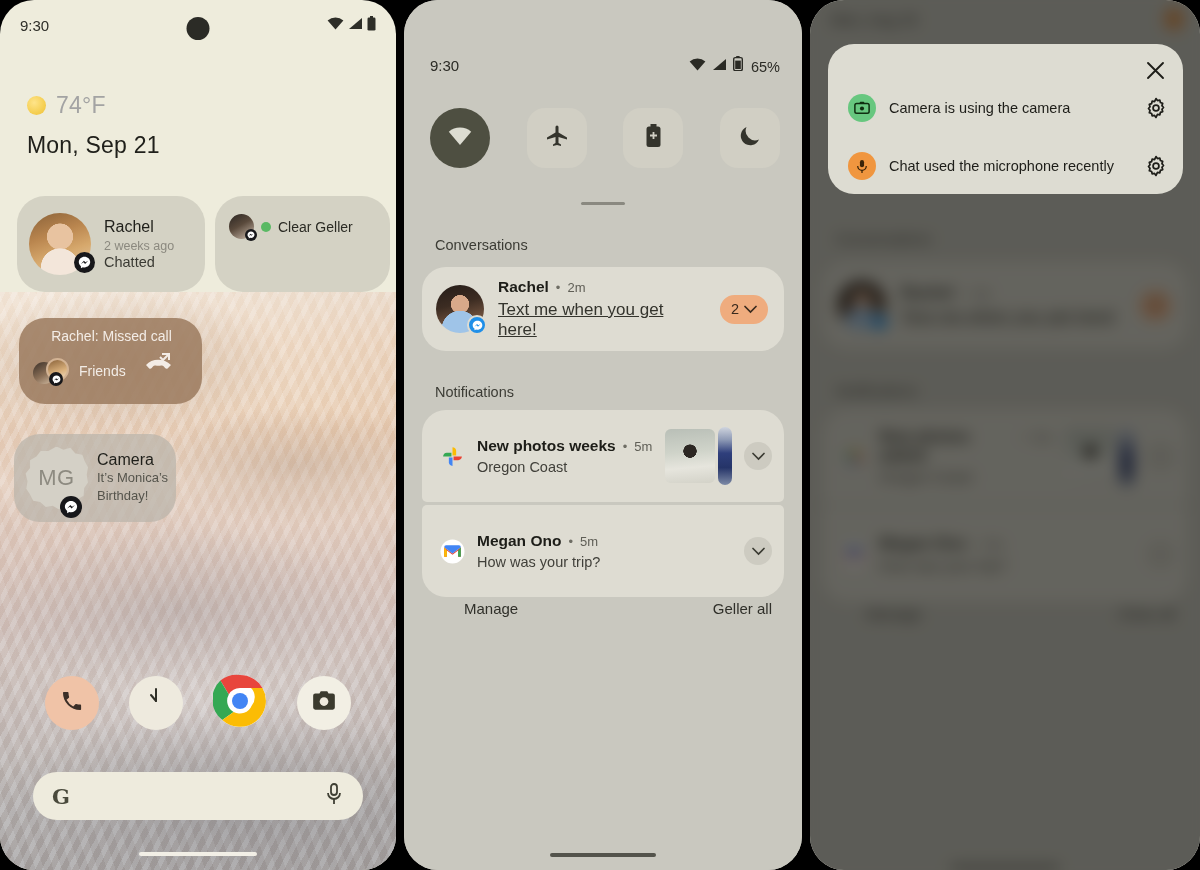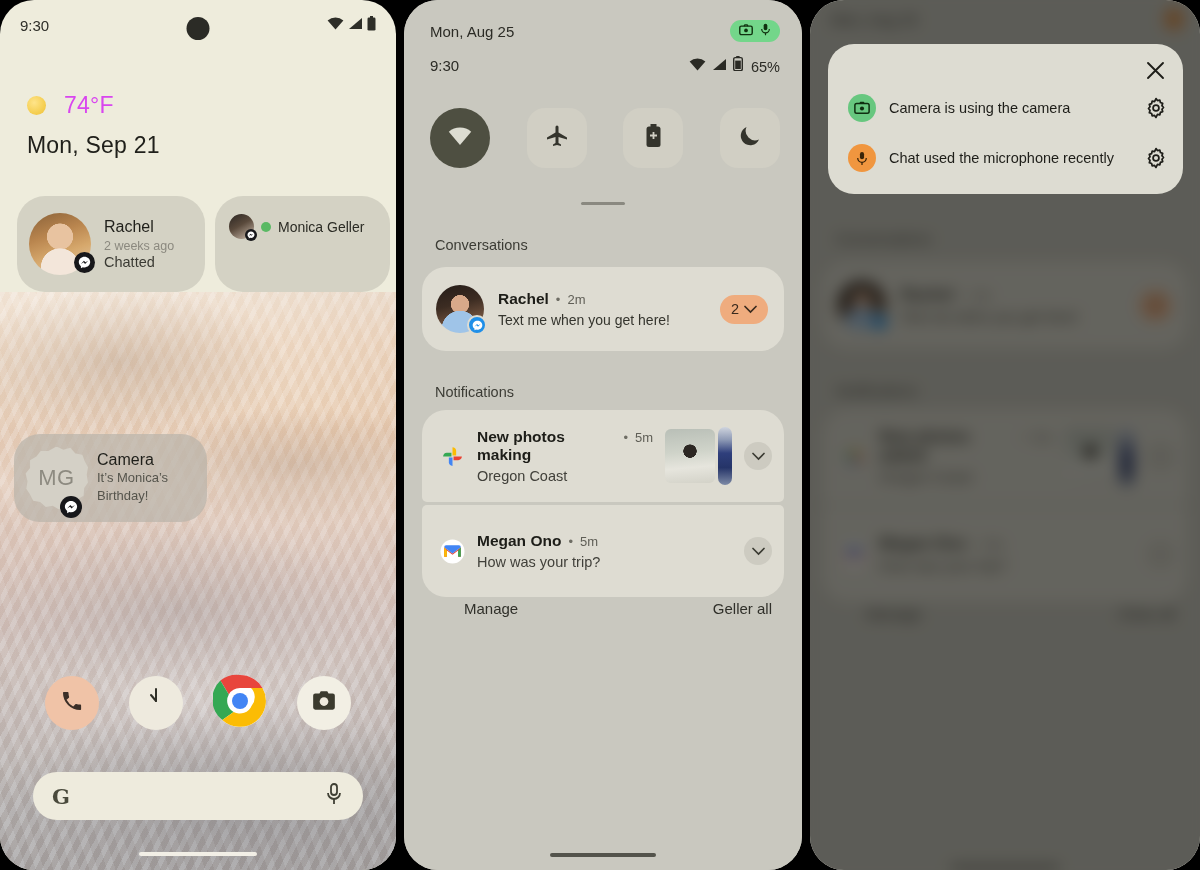--- a/index.html
+++ b/index.html
@@ -61,21 +61,21 @@
     position: absolute; left: 50%; top: 17px; transform: translateX(-50%);
     width: 23px; height: 23px; border-radius: 50%; background: #2b2b26; z-index: 7;
   }
 
   .weather-block { position: absolute; top: 92px; left: 27px; z-index: 5; }
   .weather-row { display: flex; align-items: center; gap: 10px; }
   .sun-glyph {
     width: 19px; height: 19px; border-radius: 50%;
     background: radial-gradient(circle at 38% 35%, #ffe48a 0%, #f5cf52 60%, #eec03a 100%);
   }
-  .temp { font-size: 23px; color: #d946ef; letter-spacing: .2px; margin-left: 8px; }
+  .temp { font-size: 23px; color: #a3a3a3; letter-spacing: .2px; }
   .datestr { font-size: 23px; color: #20201b; margin-top: 13px; letter-spacing: .2px; }
 
   
   .widget-row { position: absolute; top: 196px; left: 17px; right: 6px; display: flex; gap: 10px; z-index: 5; }
   .widget {
     background: #d4d2c4; border-radius: 28px; position: relative;
   }
   .w-rachel { width: 188px; height: 96px; display: flex; align-items: center; padding-left: 12px; gap: 13px; }
   .w-avatar {
     width: 62px; height: 62px; border-radius: 50%; position: relative; flex: none;
@@ -127,21 +127,21 @@
     background: linear-gradient(160deg,#8a6239,#d9b07c 60%,#f0dcc2);
   }
   .bm-g-badge {
     position:absolute; left: 16px; bottom: -2px; width: 14px; height: 14px; border-radius: 50%;
     background:#17171a; display:flex; align-items:center; justify-content:center;
   }
   .bm-label { font-size: 14px; color: #f2ece6; }
   .bm-callicon { position: absolute; right: 28px; top: 34px; }
 
   .bubble-bday {
-    left: 14px; top: 434px; width: 193px; height: 88px;
+    left: 14px; top: 434px; width: 162px; height: 88px;
     background: rgba(186,180,170,.72);
     display: flex; align-items: center; gap: 9px; padding-left: 11px;
   }
   .mg-av {
     width: 63px; height: 63px; flex: none; position: relative;
     display: flex; align-items: center; justify-content: center;
     color: #8d8a80; font-size: 22px; letter-spacing: .5px;
     background: #d4d0c6;
     clip-path: polygon(50% 0%,61% 5%,72% 2%,80% 11%,91% 13%,95% 24%,100% 33%,98% 45%,100% 57%,
                        94% 66%,93% 78%,83% 84%,76% 93%,64% 93%,54% 100%,44% 94%,33% 96%,
@@ -217,21 +217,21 @@
   }
   .conv-av-badge {
     position: absolute; right: -3px; bottom: -2px; width: 20px; height: 20px; border-radius: 50%;
     background: #1f8fe8; border: 2px solid #dedcd2; display: flex; align-items: center; justify-content: center;
   }
   .conv-body { flex: 1; }
   .conv-head { display: flex; align-items: baseline; gap: 7px; }
   .conv-name { font-size: 15.5px; font-weight: bold; color: #1d1d18; }
   .conv-sep { font-size: 13px; color: #6e6d64; }
   .conv-time { font-size: 13px; color: #5f5e56; }
-  .conv-msg { font-size: 14px; color: #34342d; margin-top: 4px; }
+  .conv-msg { font-size: 17px; color: #34342d; margin-top: 4px; text-decoration: underline; }
   .count-badge {
     background: #efac7e; border-radius: 15px; height: 29px; padding: 0 11px;
     display: flex; align-items: center; gap: 5px; flex: none;
   }
   .count-num { font-size: 14.5px; color: #3a2a1e; }
 
   .notif-group { position: absolute; left: 18px; right: 18px; top: 410px; }
   .notif-card { background: #dedcd2; height: 92px; display: flex; align-items: center; padding: 0 12px 0 18px; gap: 12px; }
   .notif-card.first { border-radius: 24px 24px 5px 5px; }
   .notif-card.last { border-radius: 5px 5px 24px 24px; margin-top: 3px; }
@@ -270,21 +270,21 @@
   
   .blur-wrap { position: absolute; inset: 0; filter: blur(7px); transform: scale(1.03); }
   .scrim { position: absolute; inset: 0; background: rgba(26,26,22,.62); }
   .privacy-dialog {
     position: absolute; left: 18px; top: 44px; width: 355px; height: 150px;
     background: #dddcd2; border-radius: 26px; z-index: 3; padding: 0 18px;
   }
   .pd-close { position: absolute; right: 14px; top: 12px; width: 28px; height: 28px; display: flex; align-items: center; justify-content: center; }
   .pd-row { position: absolute; left: 20px; right: 14px; display: flex; align-items: center; gap: 13px; }
   .pd-row-1 { top: 50px; align-items: center; }
-  .pd-row-2 { top: 100px; }
+  .pd-row-2 { top: 108px; }
   .pd-ic { width: 28px; height: 28px; border-radius: 50%; flex: none; display: flex; align-items: center; justify-content: center; }
   .pd-ic.cam { background: #67c77f; }
   .pd-ic.mic { background: #f0963f; }
   .pd-text { flex: 1; font-size: 14.5px; color: #1e1e19; }
   .pd-gear { width: 26px; height: 26px; flex: none; display: flex; align-items: center; justify-content: center; }
 </style>
 </head>
 <body>
 
 <div class="stage">
@@ -343,25 +343,47 @@
       <div class="widget w-monica">
         <div class="w-monica-foot">
           <div class="w-mini-av">
             <span class="dot">
               <svg width="8" height="8" viewBox="0 0 16 16">
                   <path d="M8 1C4.1 1 1 3.9 1 7.5c0 2 1 3.8 2.6 5V15l2.4-1.3c.6.2 1.3.3 2 .3 3.9 0 7-2.9 7-6.5S11.9 1 8 1zm.7 8.7L6.9 7.8 3.5 9.7l3.8-4 1.9 1.9 3.3-1.9z" fill="#fff"></path>
                 </svg>
             </span>
           </div>
           <span class="online-dot"></span>
-          <span class="w-monica-name">Monica Geller</span>
-        </div>
-      </div>
-    </div>
-
+          <span class="w-monica-name">Clear Geller</span>
+        </div>
+      </div>
+    </div>
+
+    <div class="bubble bubble-missed">
+      <div class="bm-title">Rachel: Missed call</div>
+      <span class="bm-callicon">
+        <svg width="30" height="22" viewBox="0 0 30 22">
+          <path d="M2 13c6-7 18-7 25 0l-3.2 3.2c-.8.8-2 .6-2.7-.2l-1.5-1.8c-.6-.7-1.5-1-2.4-.7a11 11 0 0 1-5.6 0c-.9-.3-1.8 0-2.4.7L7.7 16c-.7.8-1.9 1-2.7.2z" fill="#f3ece6"></path>
+          <path d="M18 2h7v6" fill="none" stroke="#f3ece6" stroke-width="2"></path>
+          <path d="M25 2l-6 6-3-3" fill="none" stroke="#f3ece6" stroke-width="2"></path>
+        </svg>
+      </span>
+      <div class="bm-foot">
+        <span class="bm-group">
+          <span class="bm-g1"></span>
+          <span class="bm-g2"></span>
+          <span class="bm-g-badge">
+            <svg width="9" height="9" viewBox="0 0 16 16">
+                <path d="M8 1C4.1 1 1 3.9 1 7.5c0 2 1 3.8 2.6 5V15l2.4-1.3c.6.2 1.3.3 2 .3 3.9 0 7-2.9 7-6.5S11.9 1 8 1zm.7 8.7L6.9 7.8 3.5 9.7l3.8-4 1.9 1.9 3.3-1.9z" fill="#fff"></path>
+              </svg>
+          </span>
+        </span>
+        <span class="bm-label">Friends</span>
+      </div>
+    </div>
 
     <div class="bubble bubble-bday">
       <div class="mg-av">
         <span>MG</span>
       </div>
       <span class="mg-badge">
         <svg width="14" height="14" viewBox="0 0 16 16">
             <path d="M8 1C4.1 1 1 3.9 1 7.5c0 2 1 3.8 2.6 5V15l2.4-1.3c.6.2 1.3.3 2 .3 3.9 0 7-2.9 7-6.5S11.9 1 8 1zm.7 8.7L6.9 7.8 3.5 9.7l3.8-4 1.9 1.9 3.3-1.9z" fill="#fff"></path>
           </svg>
       </span>
@@ -419,39 +441,20 @@
             <path d="M10 16v5" stroke="#3f3f33" stroke-width="1.8"></path>
           </svg>
       </span>
     </div>
     <div class="home-indicator"></div>
   </div>
 
   <div class="panel" id="panel-shade">
     <div class="shade"></div>
 
-    <div class="shade-top">
-      <span class="shade-date">Mon, Aug 25</span>
-      <span class="privacy-chip">
-        <span>
-          <svg width="14" height="12" viewBox="0 0 18 15">
-              <rect x="1" y="2.5" width="16" height="11" rx="2" fill="none" stroke="#10310f" stroke-width="1.8"></rect>
-              <path d="M6.5 2.5l1-1.5h3l1 1.5" fill="none" stroke="#10310f" stroke-width="1.6"></path>
-              <circle cx="9" cy="8" r="2.4" fill="#10310f"></circle>
-            </svg>
-        </span>
-        <span>
-          <svg width="11" height="13" viewBox="0 0 14 17">
-              <rect x="4.6" y="1" width="4.8" height="8.4" rx="2.4" fill="#10310f"></rect>
-              <path d="M2 8a5 5 0 0 0 10 0" fill="none" stroke="#10310f" stroke-width="1.5"></path>
-              <path d="M7 13v3" stroke="#10310f" stroke-width="1.5"></path>
-            </svg>
-        </span>
-      </span>
-    </div>
 
     <div class="shade-second">
       <span class="shade-time">9:30</span>
       <span class="shade-sb">
         <span>
           <svg width="17" height="13" viewBox="0 0 17 13">
               <path d="M8.5 12.5 0.6 3.4a12 12 0 0 1 15.8 0z" fill="#2b2b25"></path>
             </svg>
         </span>
         <span>
@@ -539,21 +542,21 @@
         <span class="app-icon">
           <svg width="25" height="25" viewBox="0 0 24 24">
             <path d="M12 3c2 0 3.5 1.6 3.5 3.5V11H12z" fill="#fbbc04"></path>
             <path d="M21 12c0 2-1.6 3.5-3.5 3.5H13V12z" fill="#ea4335"></path>
             <path d="M12 21c-2 0-3.5-1.6-3.5-3.5V13H12z" fill="#4285f4"></path>
             <path d="M3 12c0-2 1.6-3.5 3.5-3.5H11V12z" fill="#34a853"></path>
           </svg>
         </span>
         <div class="notif-body">
           <div class="notif-head">
-            <span class="notif-title">New photos making</span>
+            <span class="notif-title">New photos weeks</span>
             <span class="notif-sep">•</span>
             <span class="notif-time">5m</span>
           </div>
           <div class="notif-sub">Oregon Coast</div>
         </div>
         <span class="thumb-pair">
           <span class="thumb-a"></span>
           <span class="thumb-b"></span>
         </span>
         <span class="chev-btn">

